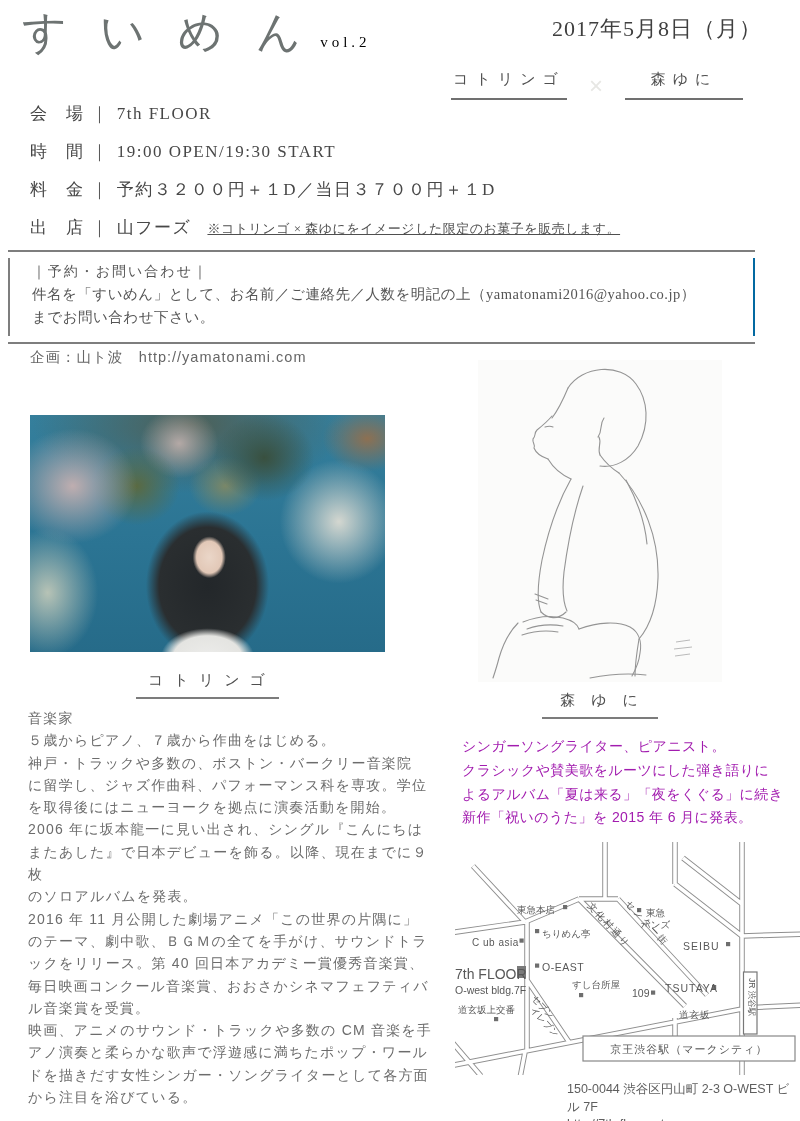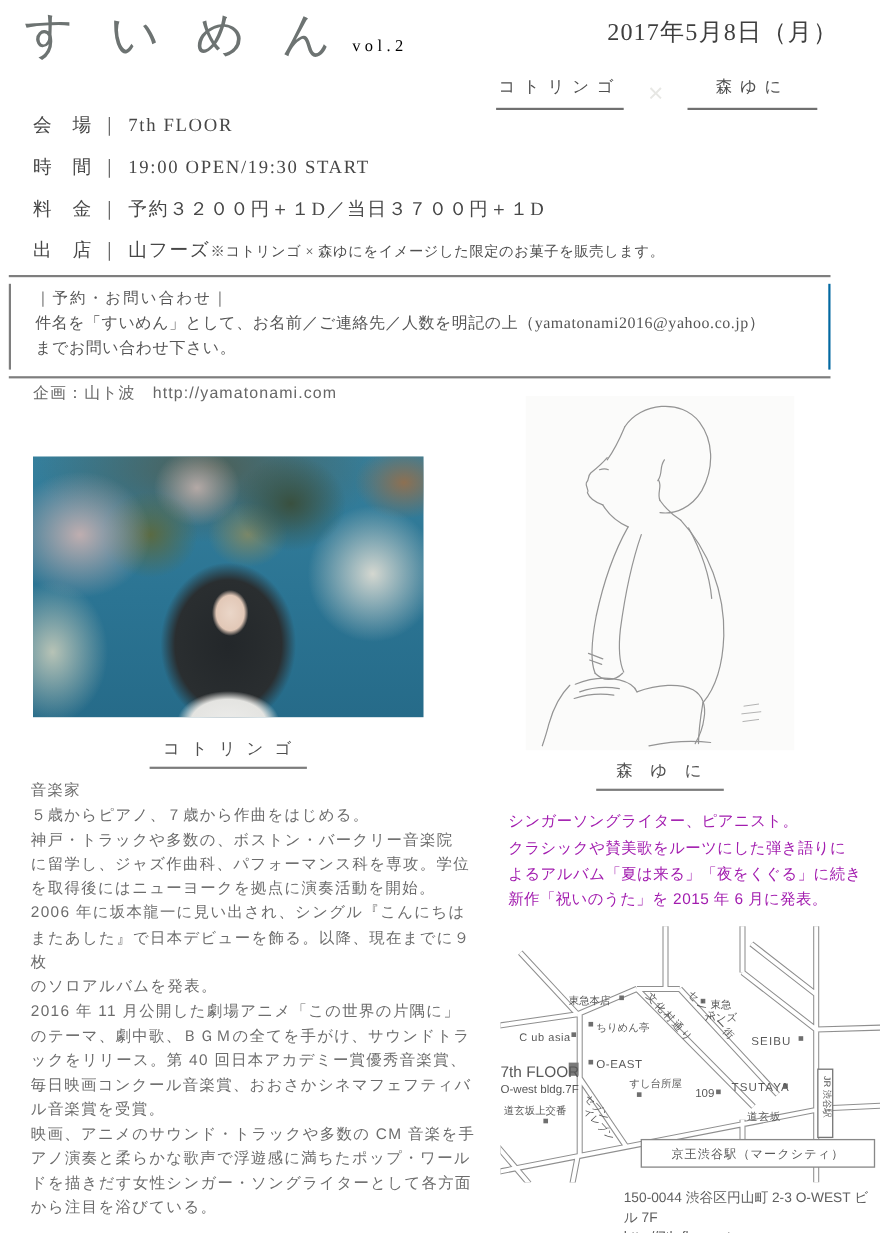--- a/index.html
+++ b/index.html
@@ -19,21 +19,21 @@
   .artist-left { width:116px; }
   .artist-right { width:118px; }
   .x-mark { font-size:24px; color:#e7e7e4; margin:2px 22px 0 22px; }
 
   
   .details { position:absolute; left:30px; top:102px; }
   .detail-row { font-family:"Liberation Serif",serif; font-size:17px; color:#474747; margin-bottom:15px; }
   .detail-label { letter-spacing:1px; }
   .detail-sep { margin:0 9px 0 7px; color:#5a5a5a; }
   .detail-value { letter-spacing:1.5px; }
-  .detail-note { font-size:13px; margin-left:0; letter-spacing:0.5px; color:#4f4f4f; }
+  .detail-note { font-size:13px; margin-left:16px; letter-spacing:0.5px; color:#4f4f4f;text-decoration:underline; }
 
   
   .contact-box { position:absolute; left:8px; top:250px; width:747px; border-top:2px solid #7e7e7e; border-bottom:2px solid #7e7e7e; }
   .contact-inner { margin:6px 0; border-left:2px solid #7e7e7e; border-right:2px solid #0369a1; padding:3px 22px 8px 22px; }
   .contact-heading { font-family:"Liberation Serif",serif; font-size:14px; color:#555; letter-spacing:2px; line-height:22px; }
   .contact-line { font-family:Liberation Serif, serif; font-size:14.5px; color:#555; letter-spacing:0.5px; line-height:22.5px; }
 
   .organizer { position:absolute; left:30px; top:348px; font-size:14.5px; color:#666; letter-spacing:1px; }
 
   

